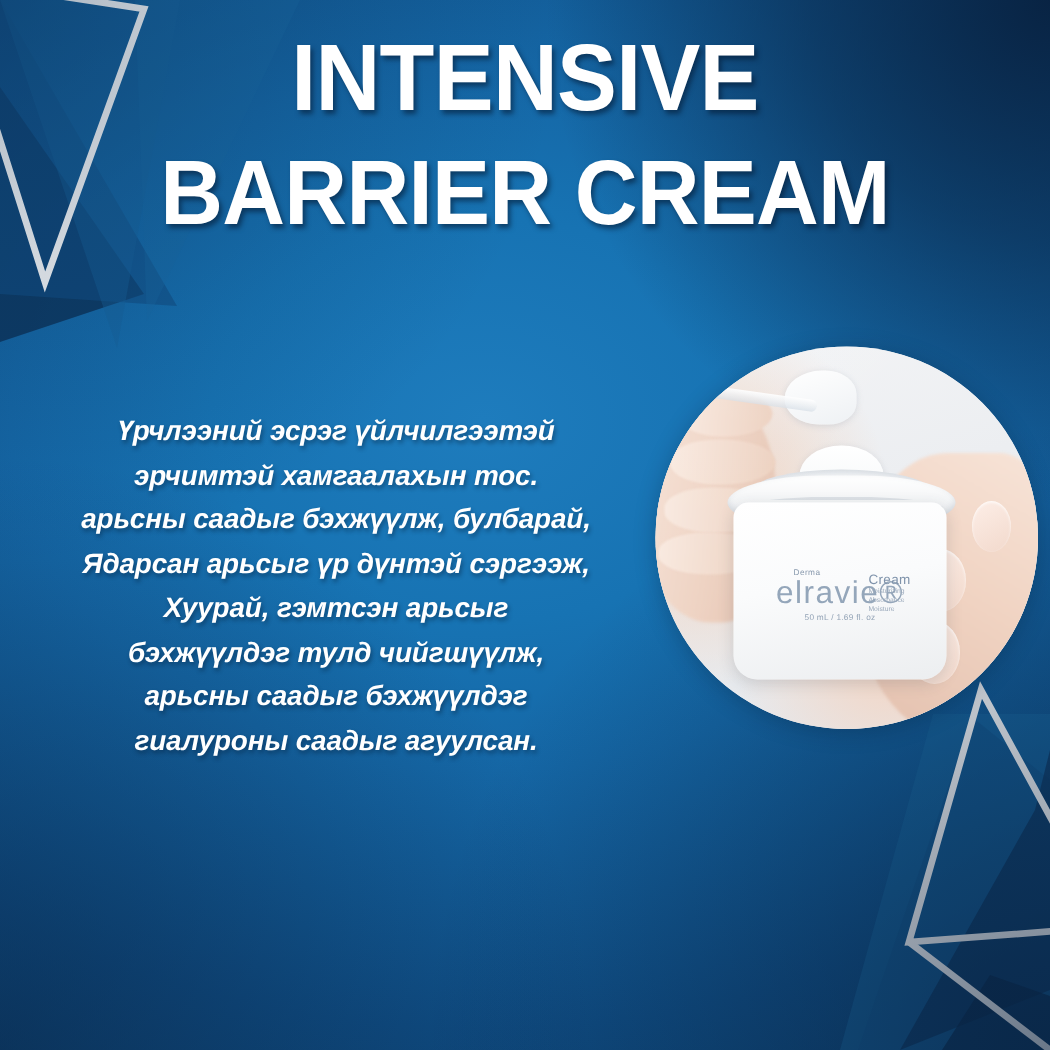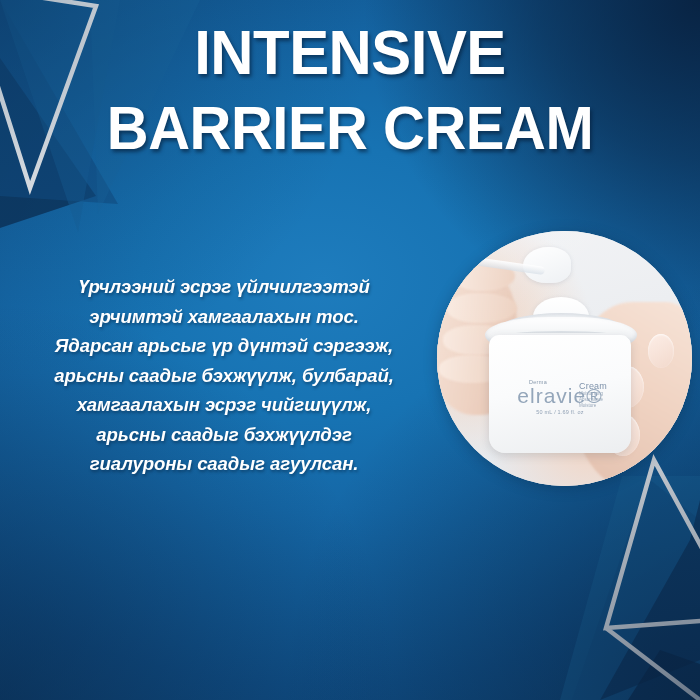--- a/index.html
+++ b/index.html
@@ -222,23 +222,24 @@
   <div class="vignette"></div>
 
   <div class="title-block">
     <span class="title-line l1">INTENSIVE</span>
     <span class="title-line l2">BARRIER CREAM</span>
   </div>
 
   <div class="copy">
     <p>Үрчлээний эсрэг үйлчилгээтэй</p>
     <p>эрчимтэй хамгаалахын тос.</p>
+    <p>арьсны саадыг бэхжүүлж, булбарай,</p>
     <p>Ядарсан арьсыг үр дүнтэй сэргээж,</p>
-    <p>арьсны саадыг бэхжүүлж, булбарай,</p>
-    <p>хамгаалахын эсрэг чийгшүүлж,</p>
+    <p>Хуурай, гэмтсэн арьсыг</p>
+    <p>бэхжүүлдэг тулд чийгшүүлж,</p>
     <p>арьсны саадыг бэхжүүлдэг</p>
     <p>гиалуроны саадыг агуулсан.</p>
   </div>
 
   <div class="product-circle">
     <div class="photo">
       <div class="hand-l"></div>
       <div class="finger f1"></div>
       <div class="finger f2"></div>
       <div class="finger f3"></div>

